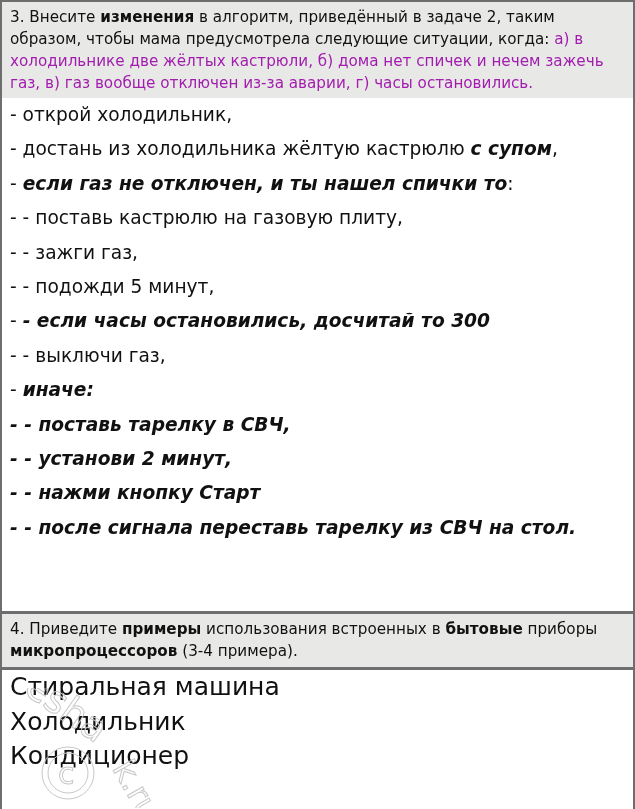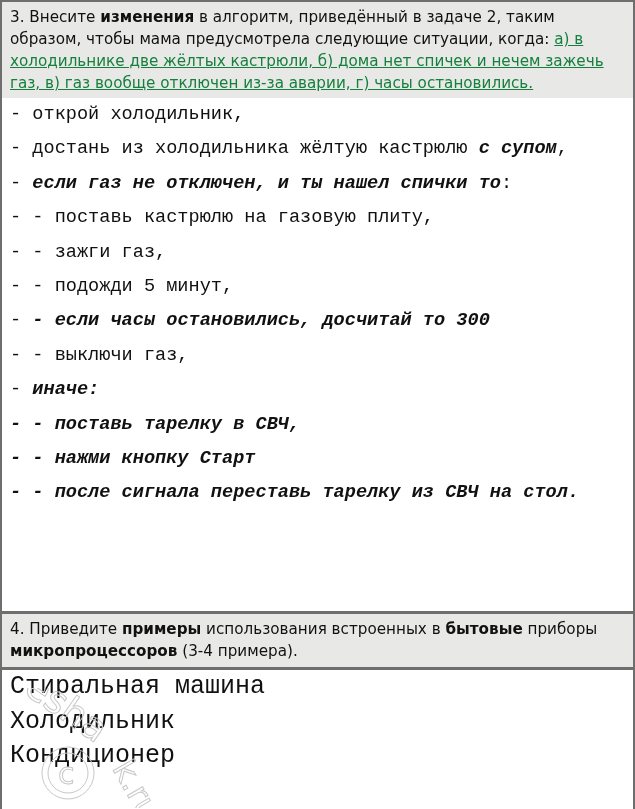--- a/index.html
+++ b/index.html
@@ -23,33 +23,32 @@
       border: 2px solid #6e6e6e;
       border-right-width: 3px;
     }
     .question {
       background: #e8e8e6;
       padding: 4px 8px 5px 8px;
       font-size: 15.2px;
       line-height: 22px;
       border-bottom: 3px solid #6e6e6e;
     }
-    .question .blue { color: #15803d; text-decoration: underline; }
+    .question .blue { color: #a21caf; }
     .question b { font-weight: bold; }
     .answer {
       background: #ffffff;
       padding: 0 8px;
     }
     .answer1 { height: 513px; border-bottom: 3px solid #6e6e6e; }
     .line {
       font-size: 18.6px;
       height: 34.4px;
       line-height: 34.4px;
       white-space: nowrap;
-      font-family: Liberation Mono, monospace;
     }
     .answer1 .line:first-child { margin-top: -4px; }
     .bi { font-weight: bold; font-style: italic; text-align: center; }
     .answer2 { height: 139px; position: relative; }
     .answer2 .line { font-size: 25px; height: 34.5px; line-height: 34.5px; }
     .watermark {
       position: absolute;
       left: 4px;
       top: 18px;
       width: 170px;
@@ -70,20 +69,21 @@
     <div class="line"><span>- открой холодильник,</span></div>
     <div class="line"><span>- достань из холодильника жёлтую кастрюлю </span><span class="bi">с супом</span><span>,</span></div>
     <div class="line"><span>- </span><span class="bi">если газ не отключен, и ты нашел спички то</span><span>:</span></div>
     <div class="line"><span>- - поставь кастрюлю на газовую плиту,</span></div>
     <div class="line"><span>- - зажги газ,</span></div>
     <div class="line"><span>- - подожди 5 минут,</span></div>
     <div class="line"><span>- </span><span class="bi">- если часы остановились, досчитай то 300</span></div>
     <div class="line"><span>- - выключи газ,</span></div>
     <div class="line"><span>- </span><span class="bi">иначе:</span></div>
     <div class="line"><span class="bi">- - поставь тарелку в СВЧ,</span></div>
+    <div class="line"><span class="bi">- - установи 2 минут,</span></div>
     <div class="line"><span class="bi">- - нажми кнопку Старт</span></div>
     <div class="line"><span class="bi">- - после сигнала переставь тарелку из СВЧ на стол.</span></div>
   </div>
 
   <div class="question">
     <span>4.</span><span> Приведите </span><b>примеры</b><span> использования встроенных в </span><b>бытовые</b><span> приборы </span><b>микропроцессоров</b><span> (3-4 примера).</span>
   </div>
 
   <div class="answer answer2">
     <svg class="watermark" viewBox="0 0 170 120">

